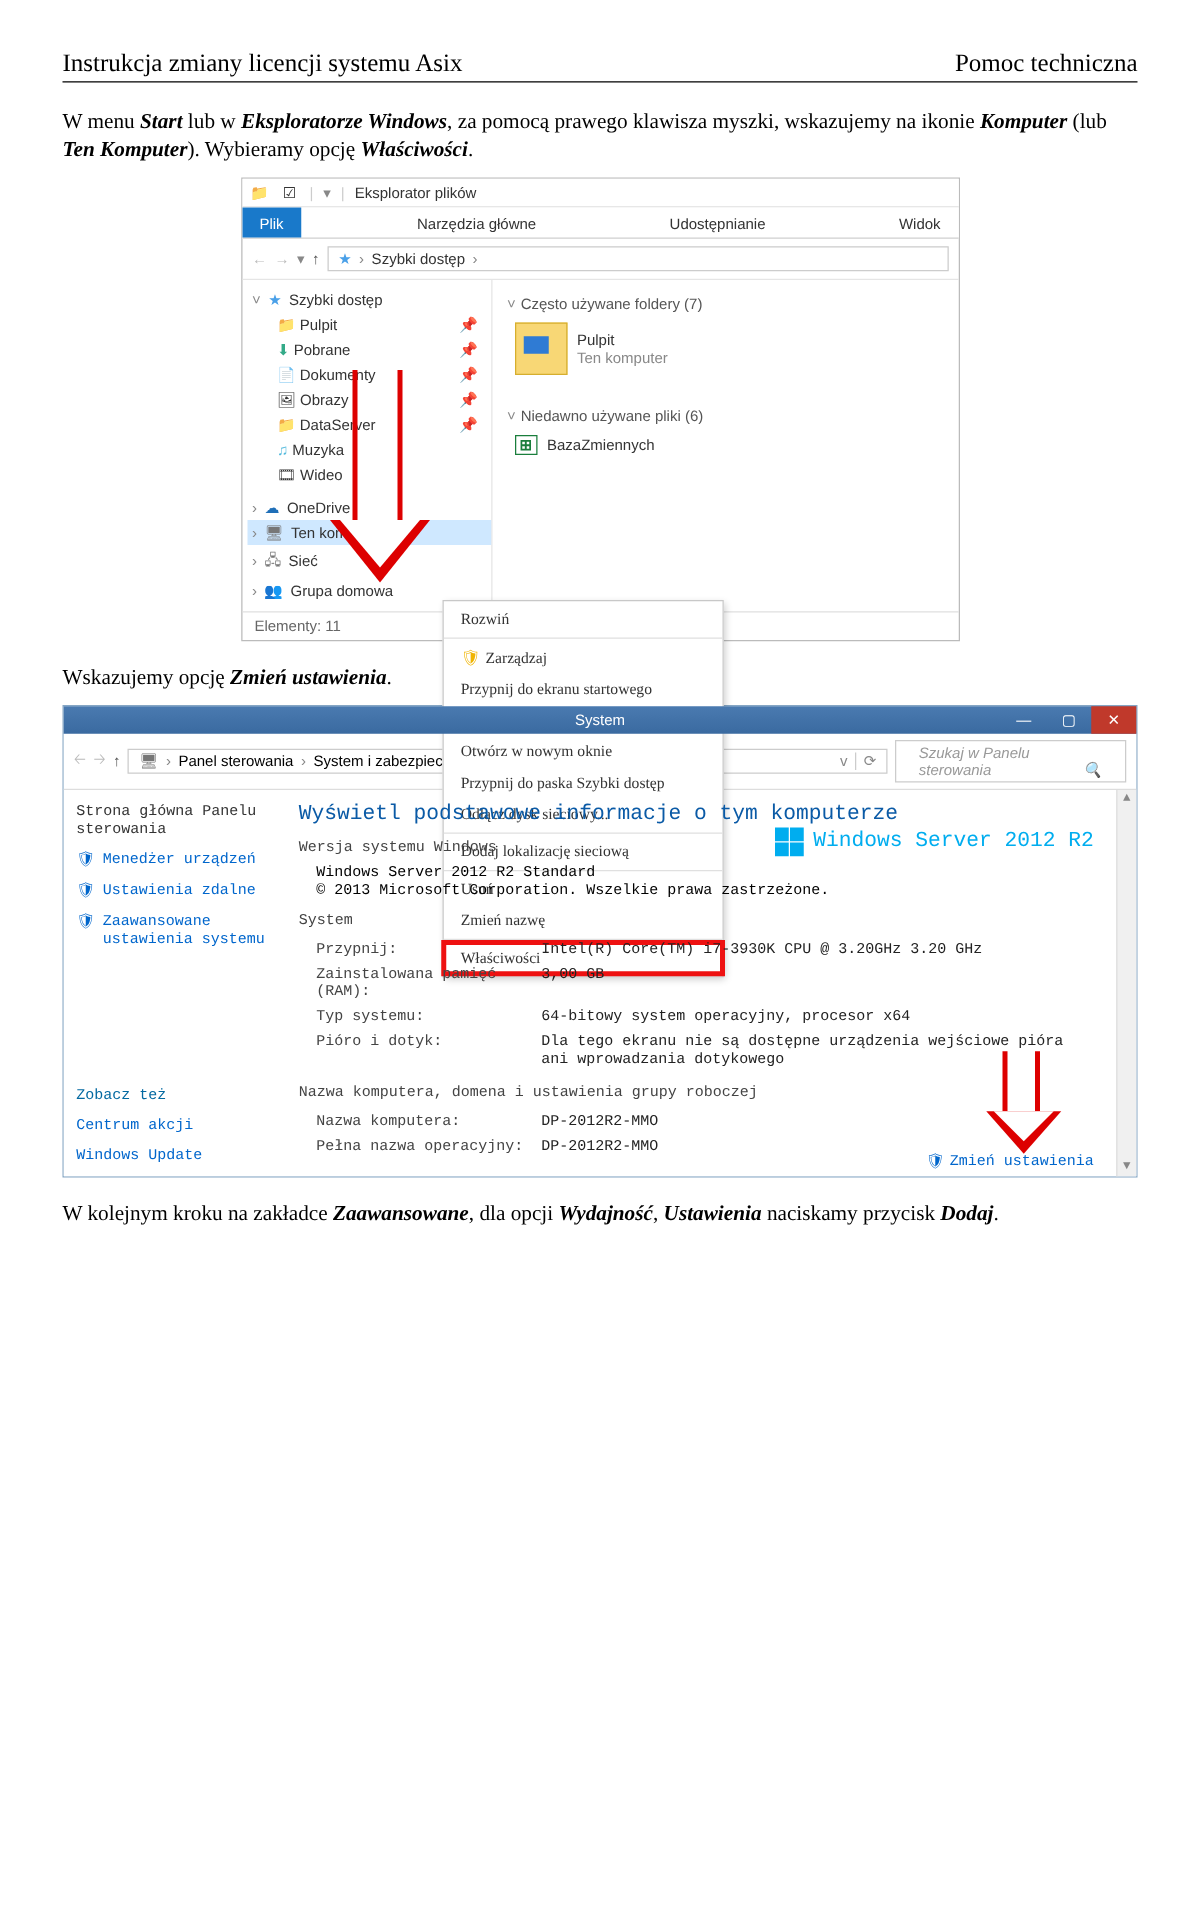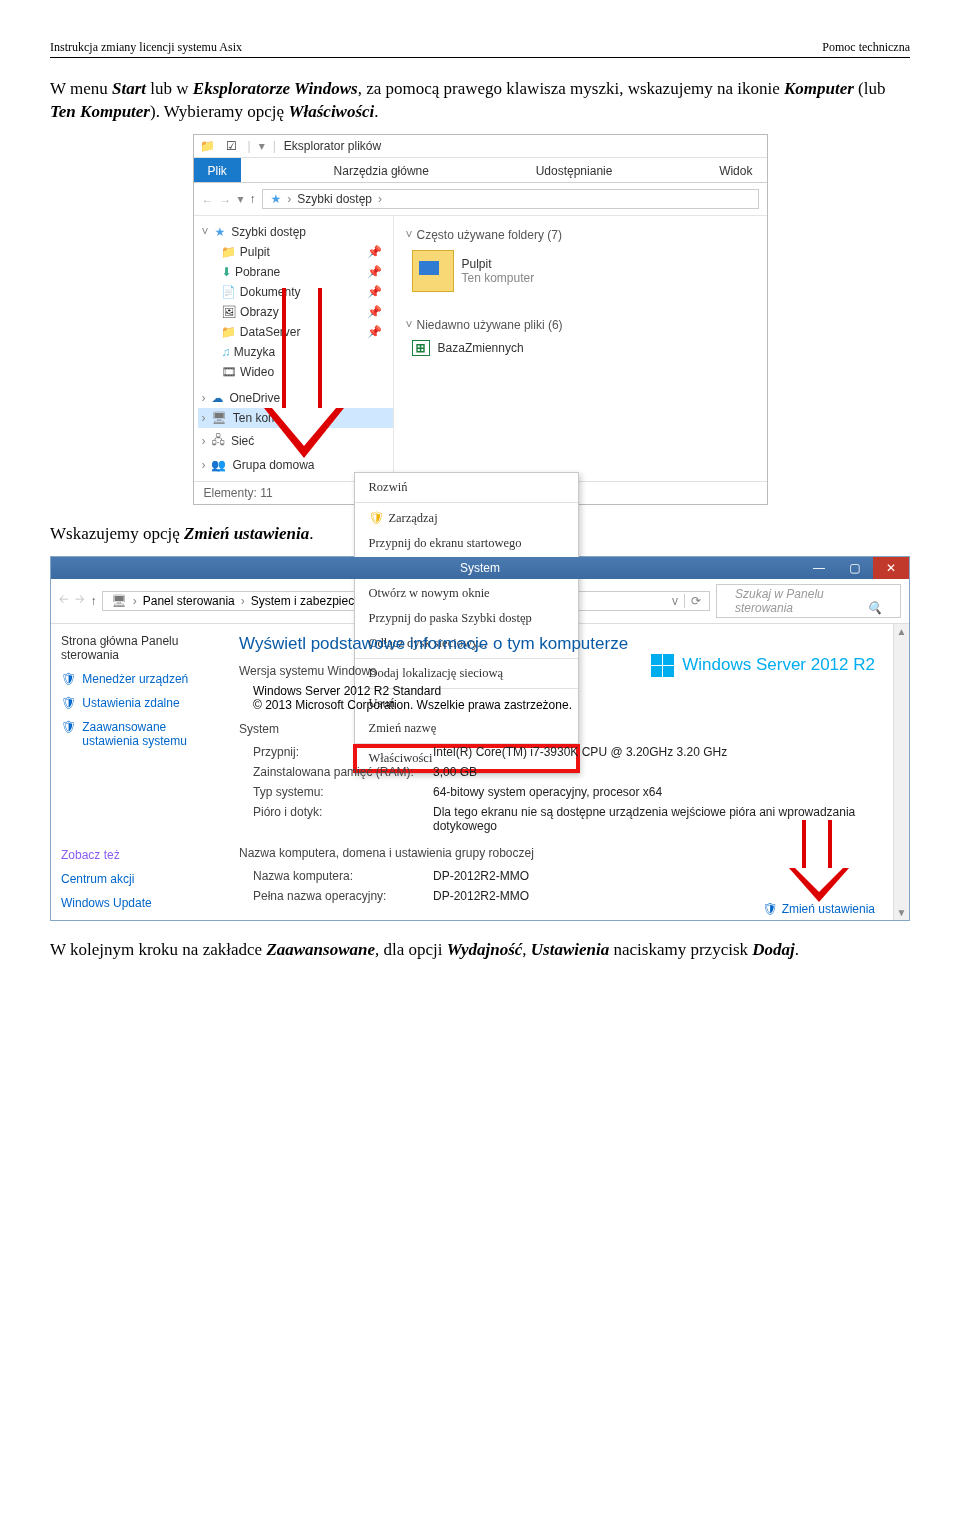--- a/index.html
+++ b/index.html
@@ -1,18 +1,18 @@
 <!DOCTYPE html>
 <html><head>
 <meta charset="utf-8">
 <style>
   * { box-sizing: border-box; margin: 0; padding: 0; }
   body { font-family: "Times New Roman", serif; width: 960px; background: #fff; color: #000; }
   .page { padding: 40px 50px 30px 50px; }
-  .header-row { display: flex; justify-content: space-between; font-size: 12px; border-bottom: 1px solid #000; padding-bottom: 2px; margin-bottom: 20px; }
+  .header-row { display: flex; justify-content: space-between; font-size: 20px; border-bottom: 1px solid #000; padding-bottom: 2px; margin-bottom: 20px; }
   .body-text { font-size: 17px; line-height: 1.35; margin-bottom: 10px; }
   .body-text em { font-style: italic; font-weight: bold; }
   .screenshot-block { display: flex; justify-content: center; margin: 8px 0 18px 0; }
   
   .explorer { width: 575px; border: 1px solid #bbb; background: #fff; font-family: "Segoe UI", sans-serif; font-size: 12px; color: #333; }
   .explorer .titlebar { display: flex; align-items: center; gap: 8px; padding: 3px 6px; background: #fff; border-bottom: 1px solid #e0e0e0; }
   .explorer .titlebar .ic { width: 16px; height: 16px; display: inline-flex; align-items: center; justify-content: center; }
   .explorer .ribbon-tabs { display: flex; align-items: flex-end; border-bottom: 1px solid #d0d0d0; background: #fff; justify-content: space-between; }
   .explorer .ribbon-tabs .tab { padding: 6px 14px 4px 14px; font-size: 12px; }
   .explorer .ribbon-tabs .tab.file { background: #1979ca; color: #fff; }
@@ -58,26 +58,26 @@
   .ic-chev-d::before { content:"˅"; color:#888; }
   
   .sys { width: 880px; border: 1px solid #85a6c4; font-family: "Segoe UI", sans-serif; font-size: 12px; margin: 0 auto; }
   .sys .titlebar { background: linear-gradient(#4a7ab0,#3a6aa0); color:#fff; display:flex; align-items:center; justify-content:center; position:relative; padding:4px; }
   .sys .titlebar .wbtns { position:absolute; right:0; top:0; display:flex; }
   .sys .titlebar .wbtn { width:36px; height:22px; display:flex; align-items:center; justify-content:center; color:#fff; }
   .sys .titlebar .wbtn.close { background:#c0392b; }
   .sys .addr { display:flex; align-items:center; padding:5px 8px; gap:6px; background:#fff; border-bottom:1px solid #ddd; }
   .sys .addr .path { flex:1; border:1px solid #ccc; padding:2px 8px; display:flex; align-items:center; gap:6px; }
   .sys .addr .search { width:185px; border:1px solid #ccc; padding:2px 18px; color:#999; font-style:italic; }
-  .sys .body { display:flex; background:#fff; }
+  .sys .body { display:flex; background:#fff;font-family:Liberation Mono, monospace; }
   .sys .side { width:180px; padding:10px 10px; display:flex; flex-direction:column; gap:10px; }
   .sys .side a { color:#0066cc; text-decoration:none; display:flex; gap:6px; align-items:flex-start; }
   .sys .side .hdr { color:#333; }
   .sys .side .sep { flex:1; }
-  .sys .side .muted { color:#8b5cf6; }
+  .sys .side .muted { color:#0369a1; }
   .sys .main { flex:1; padding:10px 16px 14px 8px; position:relative; }
   .sys .main h2 { color:#0a5aa6; font-weight:normal; font-size:17px; margin-bottom:10px; }
   .sys .main .sect { color:#444; margin:10px 0 6px 0; }
   .sys .main .row { display:flex; gap:10px; padding:3px 0; }
   .sys .main .row .k { width:170px; color:#444; }
   .sys .main .row .v { flex:1; color:#222; }
   .sys .brand { position:absolute; right:18px; top:30px; display:flex; align-items:center; gap:8px; color:#00adef; font-size:17px; }
   .sys .brand .sq { display:grid; grid-template-columns:11px 11px; grid-template-rows:11px 11px; gap:1px; }
   .sys .brand .sq span { background:#00adef; }
   .sys .edit-link { position:absolute; right:18px; bottom:4px; display:flex; align-items:center; gap:4px; color:#0066cc; }

